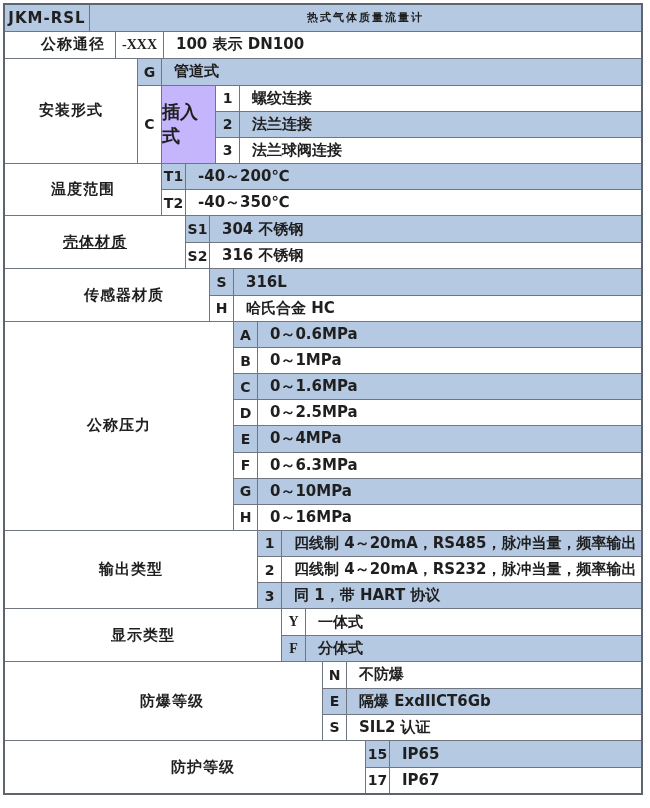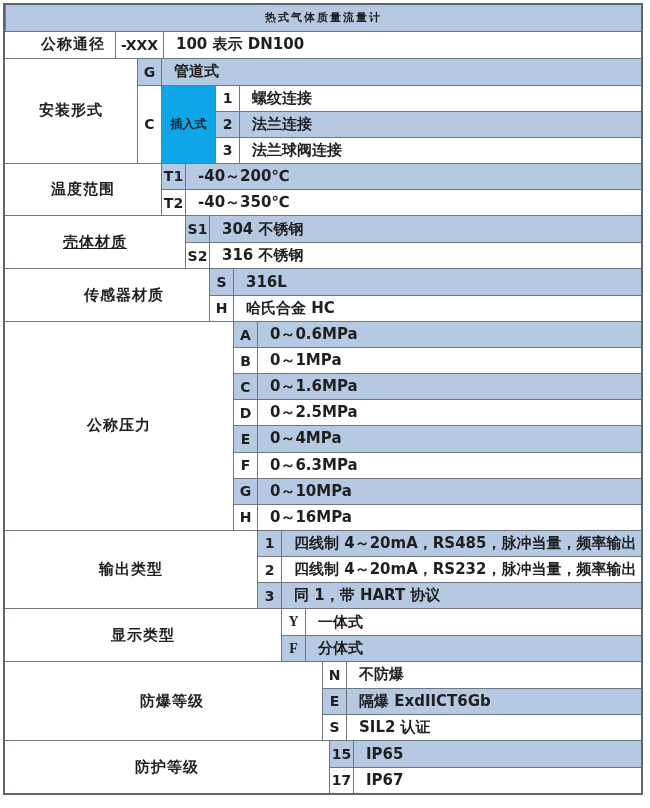--- a/index.html
+++ b/index.html
@@ -21,44 +21,45 @@
     box-sizing:border-box; text-align:center;
   }
   .rows { flex:1 1 0; display:flex; flex-direction:column; border-left:1.5px solid #6f7680; min-width:0; }
   .r { flex:1 1 0; display:flex; border-top:1.5px solid #6f7680; min-height:0; }
   .r:first-child, .subsec:first-child { border-top:none; }
   .code {
     flex:none; width:24px; border-right:1.5px solid #6f7680;
     display:flex; align-items:center; justify-content:center;
     font-size:14px; font-weight:600; box-sizing:border-box;
   }
-  .code.w48 { width:48px; }
+  .code.w48 { width:48px;font-family:Liberation Serif, serif; }
   .desc {
     flex:1 1 0; display:flex; align-items:center; padding-left:12px;
     font-size:15px; font-weight:600; min-width:0; white-space:nowrap;
     box-sizing:border-box; overflow:hidden;
   }
   .desc.center { justify-content:center; padding-left:0; font-size:11px; letter-spacing:2px; }
   .subsec { flex:3 1 0; display:flex; border-top:1.5px solid #6f7680; min-height:0; }
   .subname {
     flex:none; width:54px; border-right:1.5px solid #6f7680;
     display:flex; align-items:center; justify-content:center;
-    font-size:12px; font-weight:600; background:#0ea5e9; box-sizing:border-box;
+    font-size:18px; font-weight:600; background:#c4b5fd; box-sizing:border-box;
   }
   .subrows { flex:1 1 0; display:flex; flex-direction:column; min-width:0; }
   .blue { background:#b6c9e2; }
   .white { background:#ffffff; }
 </style>
 </head>
 <body>
 
 <div class="page">
   <div class="spec-table">
 
     <div class="sec" style="flex:1 1 0;">
+      <div class="sec-label blue" style="width:84px;">JKM-RSL</div>
       <div class="rows">
         <div class="r blue">
           <div class="desc center">热式气体质量流量计</div>
         </div>
       </div>
     </div>
 
     <div class="sec" style="flex:1 1 0;padding-left:26px;">
       <div class="sec-label" style="width:84px;">公称通径</div>
       <div class="rows">
@@ -220,21 +221,21 @@
           <div class="code">E</div>
           <div class="desc">隔爆 ExdIICT6Gb</div>
         </div>
         <div class="r white">
           <div class="code">S</div>
           <div class="desc">SIL2 认证</div>
         </div>
       </div>
     </div>
 
-    <div class="sec" style="flex:2 1 0;">
+    <div class="sec" style="flex:2 1 0;padding-left:36px;">
       <div class="sec-label" style="width:324px;">防护等级</div>
       <div class="rows">
         <div class="r blue">
           <div class="code">15</div>
           <div class="desc">IP65</div>
         </div>
         <div class="r white">
           <div class="code">17</div>
           <div class="desc">IP67</div>
         </div>

